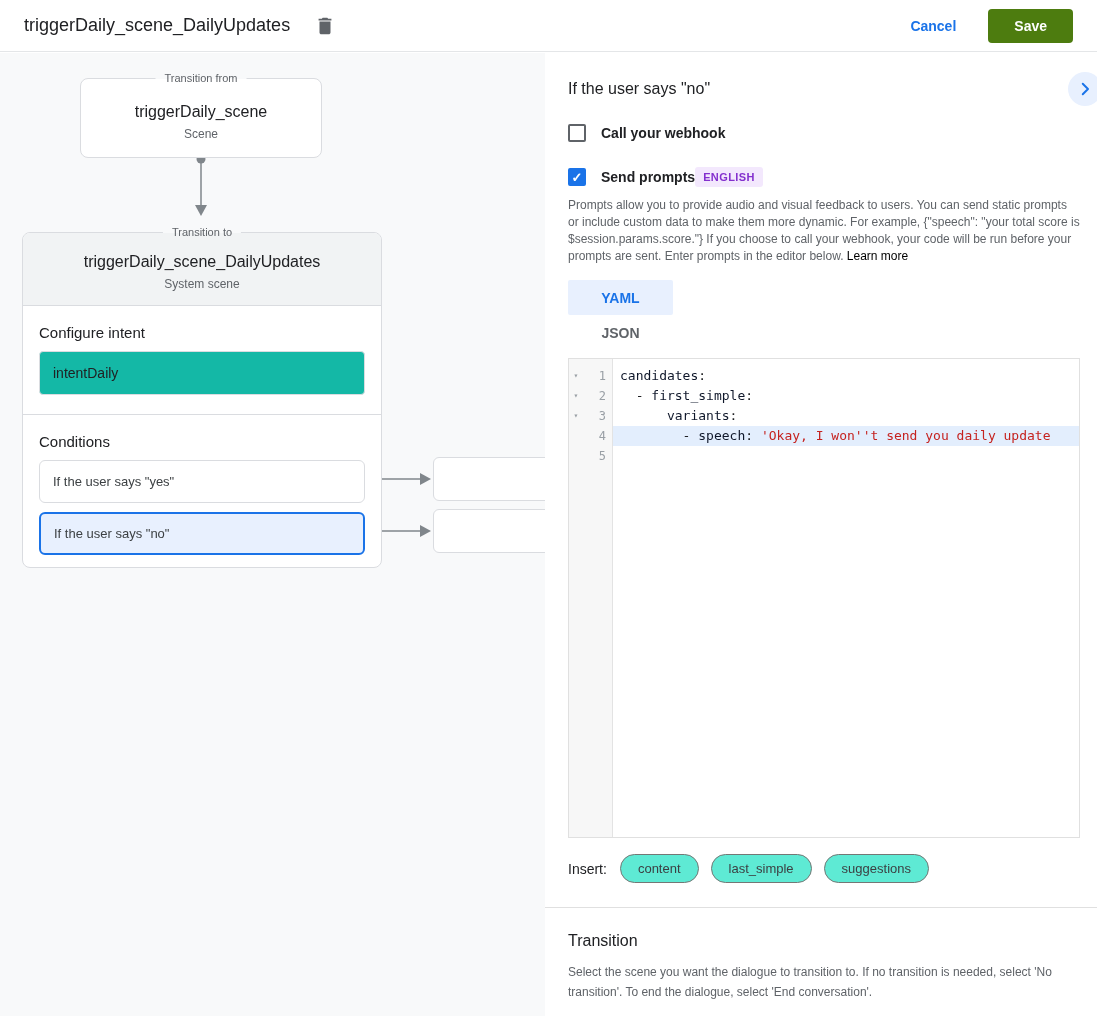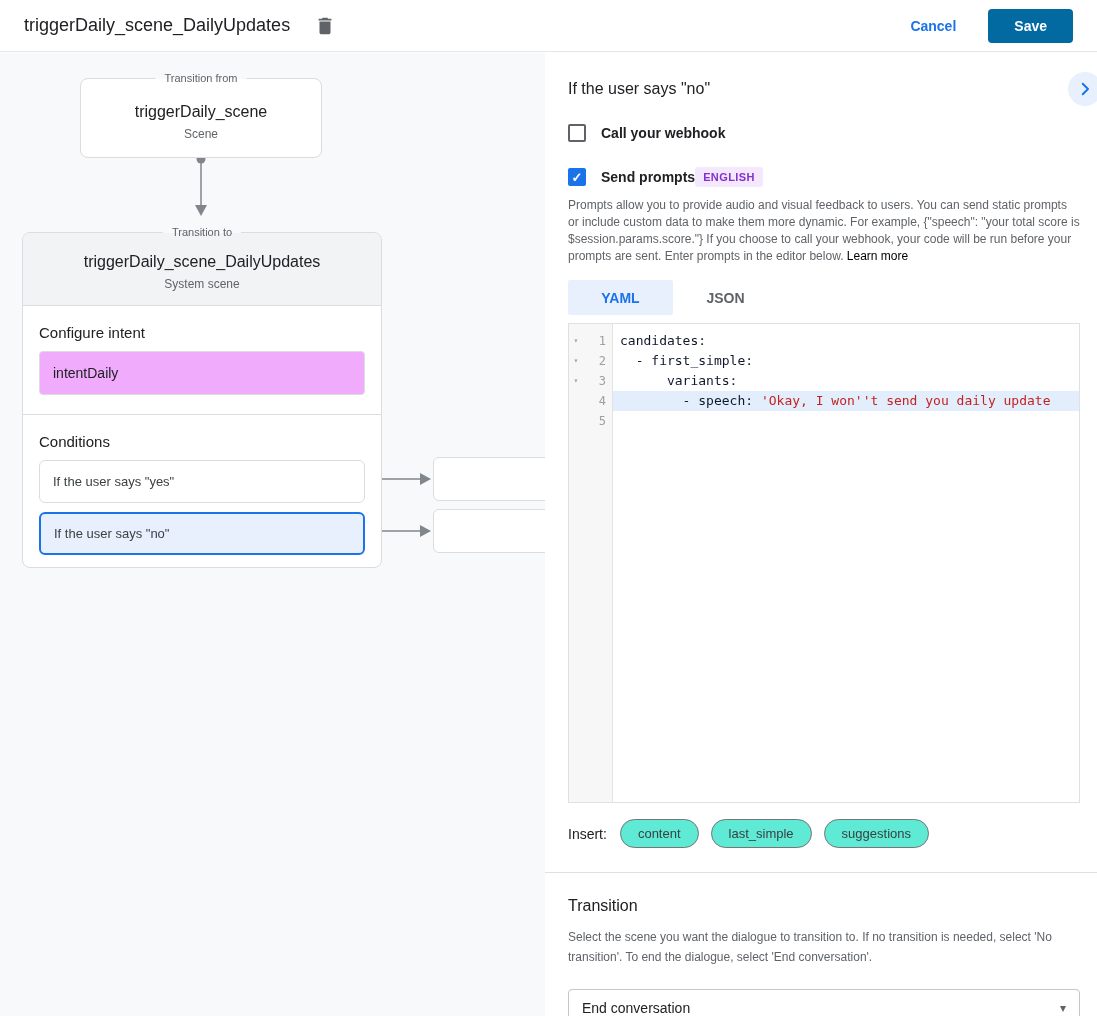--- a/index.html
+++ b/index.html
@@ -16,21 +16,21 @@
     display:flex; align-items:center; padding:0 24px;
   }
   .topbar-title { font-size:18px; color:#202124; }
   .trash-btn { margin-left:22px; background:none; border:none; padding:2px; cursor:pointer; display:flex; }
   .topbar-spacer { flex:1; }
   .btn-cancel {
     background:none; border:none; color:#1a73e8; font-size:14px; font-weight:bold;
     font-family:inherit; margin-right:26px; cursor:pointer;
   }
   .btn-save {
-    background:#0369a1; color:#fff; border:none; border-radius:4px;
+    background:#4d7c0f; color:#fff; border:none; border-radius:4px;
     font-size:14px; font-weight:bold; font-family:inherit; padding:9px 26px; cursor:pointer;
   }
 
   
   .canvas {
     position:absolute; top:53px; left:0; width:545px; bottom:0;
     background:#f8f9fa; overflow:hidden;
   }
   .arrows { position:absolute; top:0; left:0; pointer-events:none; }
 
@@ -51,21 +51,21 @@
   .to-card-header {
     background:#f1f3f4; border-bottom:1px solid #dadce0; border-radius:7px 7px 0 0;
     text-align:center; padding:20px 8px 14px;
   }
   .to-card-header .h-title { font-size:16px; color:#202124; }
   .to-card-header .h-sub { font-size:12px; color:#5f6368; margin-top:6px; }
   .to-card-body { padding:0 16px 10px; }
   .section-heading { font-size:15px; color:#202124; margin-top:18px; }
   .intent-box {
     margin-top:10px; height:44px; border:1px solid #dadce0; border-radius:4px;
-    display:flex; align-items:center; padding:0 13px; font-size:14px; color:#202124; background:#f0abfc;
+    display:flex; align-items:center; padding:0 13px; font-size:14px; color:#202124; background:#14b8a6;
   }
   .card-divider { border:none; border-top:1px solid #dadce0; margin:19px -16px 0; }
   .cond-row {
     margin-top:10px; height:43px; border:1px solid #dadce0; border-radius:6px;
     display:flex; align-items:center; padding:0 13px; font-size:13px; color:#3c4043;
     background:#fff; cursor:pointer;
   }
   .cond-row.selected {
     background:#e8f0fe; border:2px solid #1a73e8; margin-top:9px;
   }
@@ -95,21 +95,21 @@
   .checkbox.checked { background:#1a73e8; border-color:#1a73e8; }
   .checkbox .tick { color:#fff; font-size:13px; font-weight:bold; line-height:1; }
   .check-label { font-size:14px; font-weight:bold; color:#202124; margin-left:15px; }
   .lang-badge {
     background:#f3e8fd; color:#8430ce; font-size:11px; font-weight:bold;
     letter-spacing:0.4px; padding:4px 8px; border-radius:3px;
   }
   .panel-desc { margin-top:10px; font-size:12px; line-height:17px; color:#5f6368; }
   .link { color:#000000; text-decoration:none; cursor:pointer; }
 
-  .tabs { display:flex; margin-top:15px; }
+  .tabs { display:flex; margin-top:15px;flex-direction:column; }
   .tab {
     width:105px; height:35px; display:flex; align-items:center; justify-content:center;
     font-size:14px; font-weight:bold; color:#5f6368; cursor:pointer; border:none; background:none; font-family:inherit;
   }
   .tab.active { background:#e8f0fe; color:#1a73e8; border-radius:2px; }
 
   
   .editor {
     margin-top:8px; height:480px; border:1px solid #e0e0e0; display:flex;
     font-family:"DejaVu Sans Mono", monospace; font-size:13px; line-height:20px;

